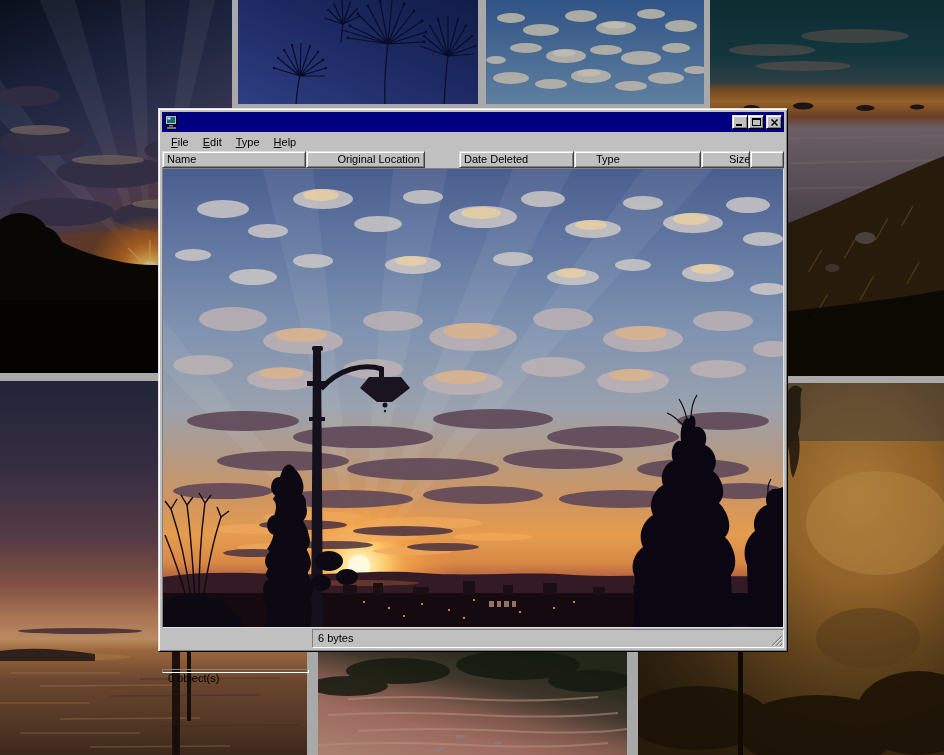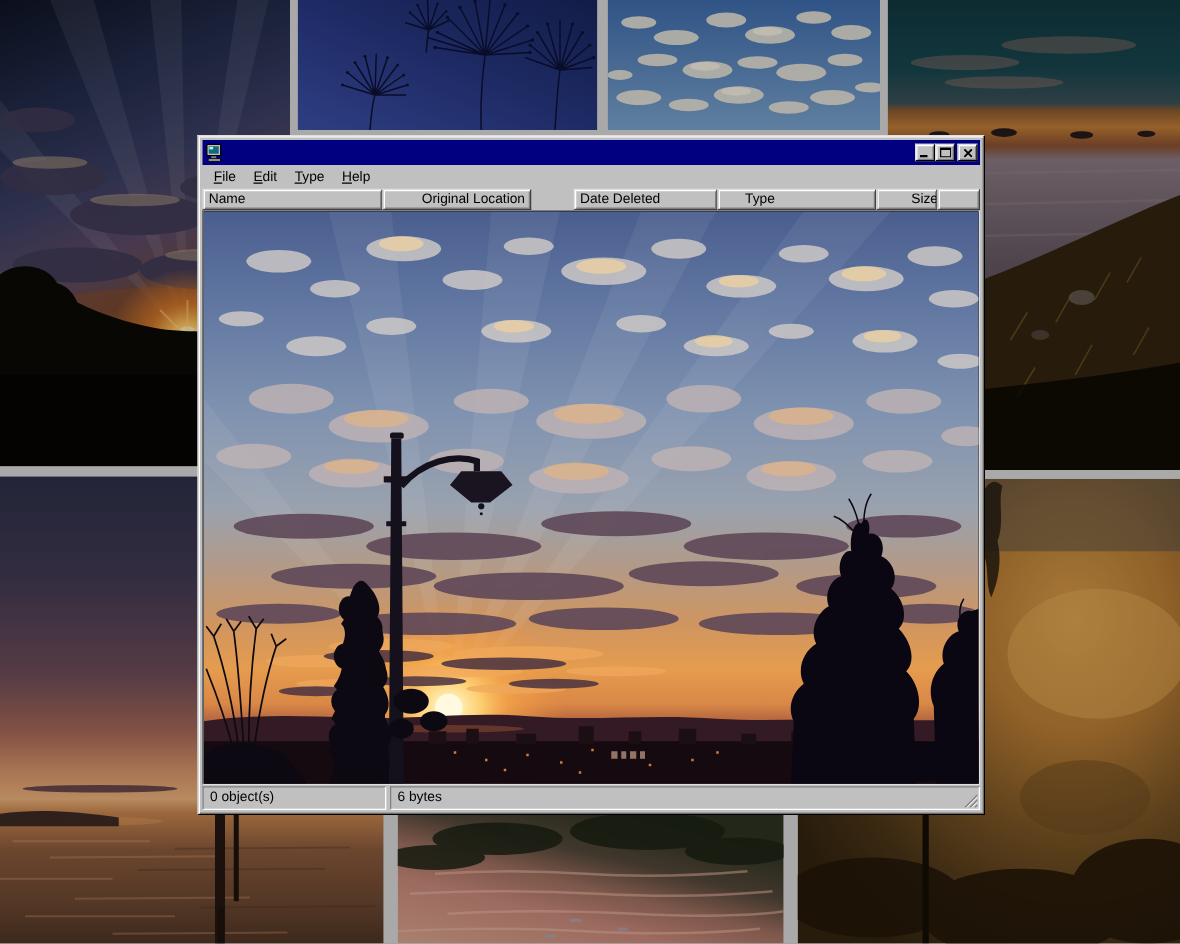--- a/index.html
+++ b/index.html
@@ -36,21 +36,21 @@
     box-shadow:inset 1px 1px 0 #fff, inset -1px -1px 0 #808080;
     padding:1px 4px 0 4px;white-space:nowrap;overflow:hidden;}
   .hdr.right{text-align:right;padding-left:27px;}
   .hdr.fill{flex:1 1 auto;}
   .content{flex:1 1 auto;position:relative;overflow:hidden;
     border:1px solid;border-color:#808080 #dfdfdf #dfdfdf #808080;background:#000;}
   .content svg{display:block;width:100%;height:100%;}
   .statusbar{height:19px;margin-top:1px;display:flex;gap:3px;flex:0 0 auto;}
   .spanel{box-sizing:border-box;border:1px solid;border-color:#808080 #fff #fff #808080;
     font-size:11px;color:#000;padding:2px 0 0 5px;white-space:nowrap;position:relative;}
-  .s1{width:147px;flex:0 0 auto;}
+  .s1{width:147px;flex:0 0 auto;margin-top:40px;}
   .s2{flex:1 1 auto;}
   .grip{position:absolute;right:1px;bottom:1px;width:12px;height:12px;}
 </style>
 </head>
 <body>
 
 <div id="screen">
 
   <div class="bg">
 

